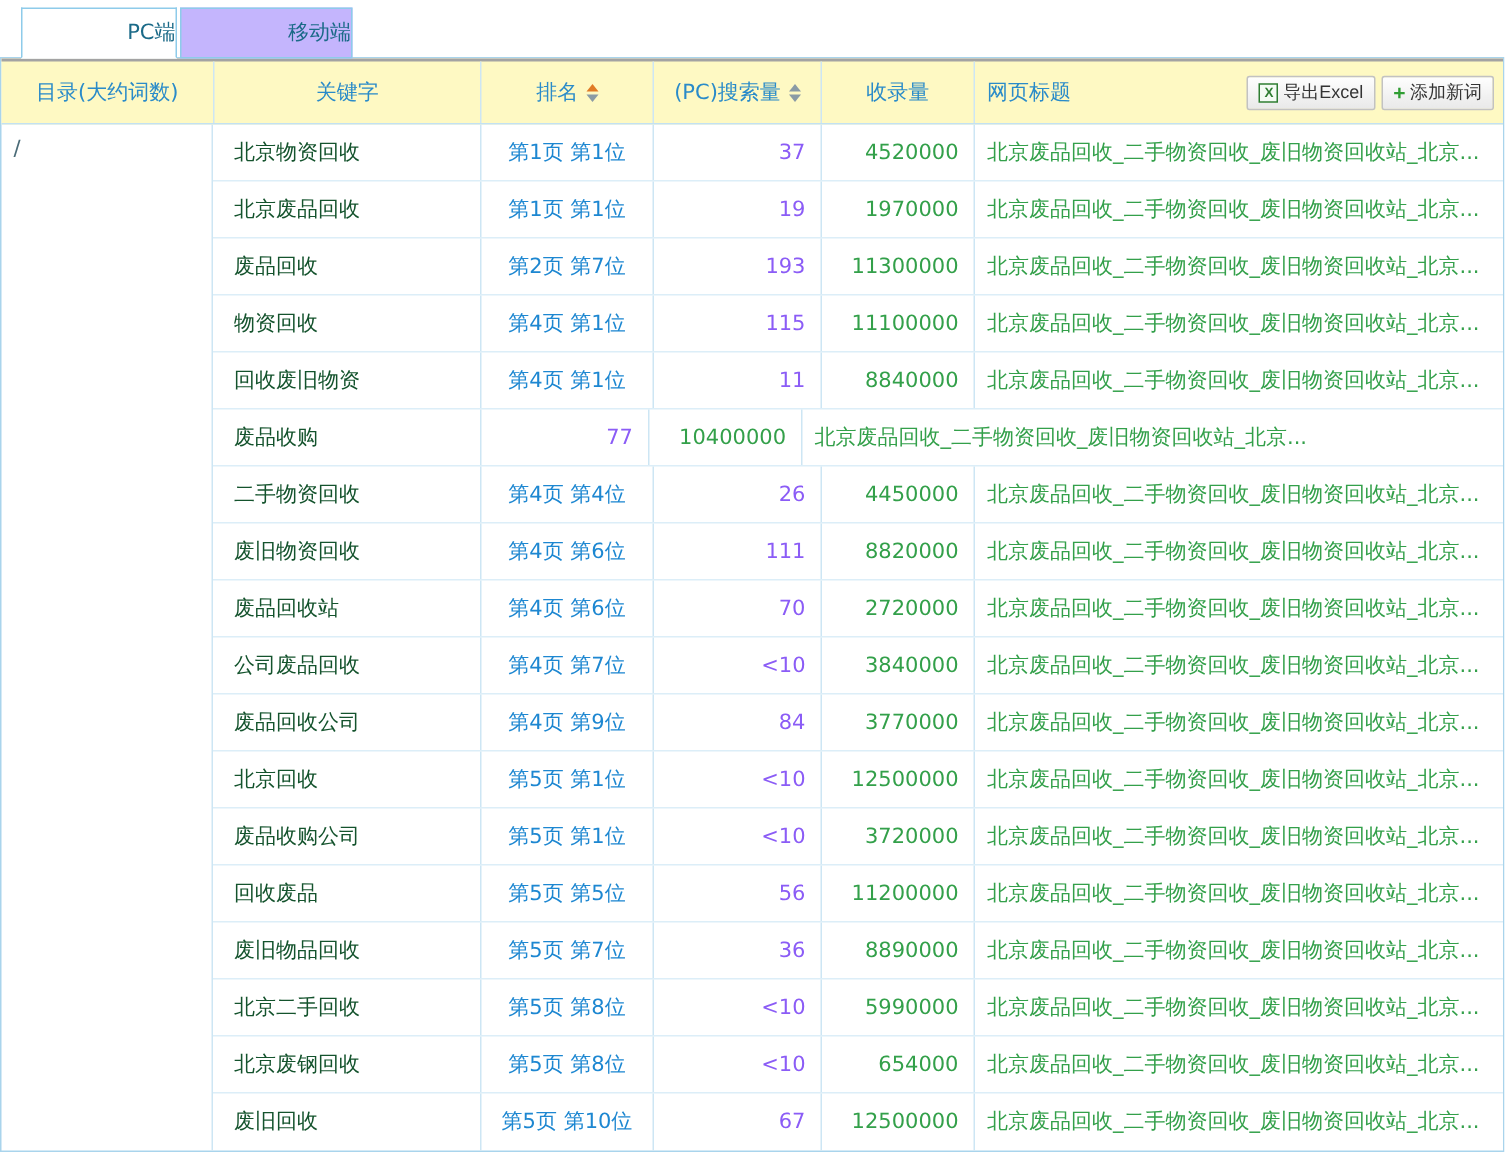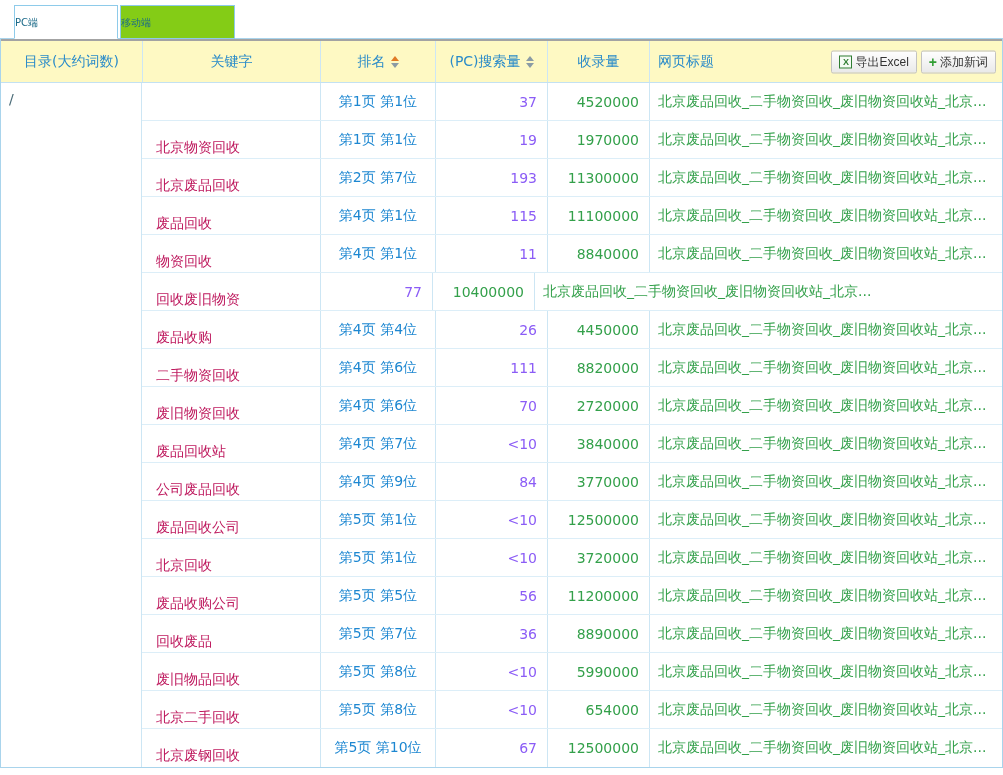--- a/index.html
+++ b/index.html
@@ -1,24 +1,24 @@
 <!DOCTYPE html>
 <html><head>
 <meta charset="utf-8">
 <style>
   * { box-sizing: border-box; margin: 0; padding: 0; }
   html,body { width: 1003px; background:#fff; font-family:"DejaVu Sans","Liberation Sans",sans-serif; }
   .page { width:1003px; height:775px; position:relative; background:#fff; }
 
   
   .tabbar { height:38px; position:relative; z-index:2; }
-  .tab { position:absolute; bottom:-1px; height:34px; line-height:33px; text-align:left;
-         font-size:10px; color:#1b6a88; border:1px solid #8ecbea; cursor:pointer; }
+  .tab { position:absolute; bottom:-1px; height:34px; line-height:33px; text-align:right;
+         font-size:14px; color:#1b6a88; border:1px solid #8ecbea; cursor:pointer; }
   .tab-active { left:14px; width:104px; background:#fff; border-bottom:1px solid #fff; }
-  .tab-inactive { left:120px; width:115px; background:#84cc16; }
+  .tab-inactive { left:120px; width:115px; background:#c4b5fd; }
 
   
   .tablewrap { border:1px solid #a9d4ec; border-bottom:1px solid #a9d4ec; background:#fff; }
 
   
   .thead { display:flex; height:44px; background:#fef9c3; border-top:2px solid #a3a3a3;
            border-bottom:1px solid #c3e1f2; align-items:center; position:relative;
            color:#2a8bc9; font-size:14px;justify-content:flex-end; }
   .th { height:100%; display:flex; align-items:center; justify-content:center; border-left:1px solid #cde6f4; }
   .th:first-child { border-left:none; }
@@ -45,21 +45,21 @@
 
   
   .tbody { display:flex; }
   .dircol { width:141px; border-right:1px solid #cde6f4; padding:8px 0 0 8px;
             font-size:14px; color:#4a6b77; }
   .rows { flex:1; }
   .row { display:flex; height:38px; border-bottom:1px solid #dceef8; font-size:14px; }
   .row:last-child { border-bottom:none; }
   .cell { height:100%; display:flex; align-items:center; border-left:1px solid #cde6f4; }
   .cell:first-child { border-left:none; }
-  .c-kw { width:178px; padding-left:14px; color:#be185d;margin-top:46px; }
+  .c-kw { width:178px; padding-left:14px; color:#14532d; }
   .c-rank { width:115px; justify-content:center;align-items:center; }
   .c-rank span { color:#1d87d1; cursor:pointer; }
   .c-search { width:112px; justify-content:flex-end; padding-right:10px; color:#8b5cf6; }
   .c-index { width:102px; justify-content:flex-end; padding-right:10px; color:#33a04a; }
   .c-title { flex:1; padding-left:8px; color:#33a04a; overflow:hidden; white-space:nowrap; }
 </style>
 </head>
 <body>
 
 <div class="page">

